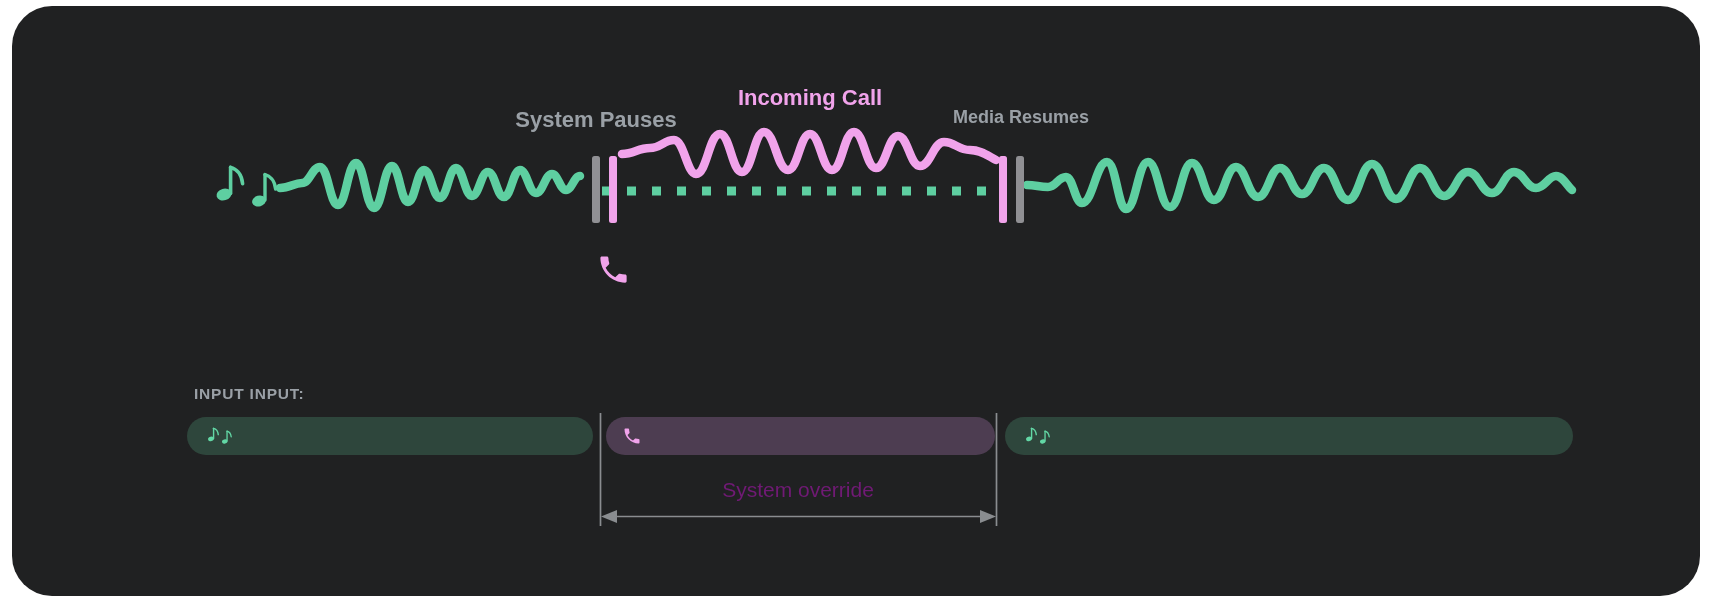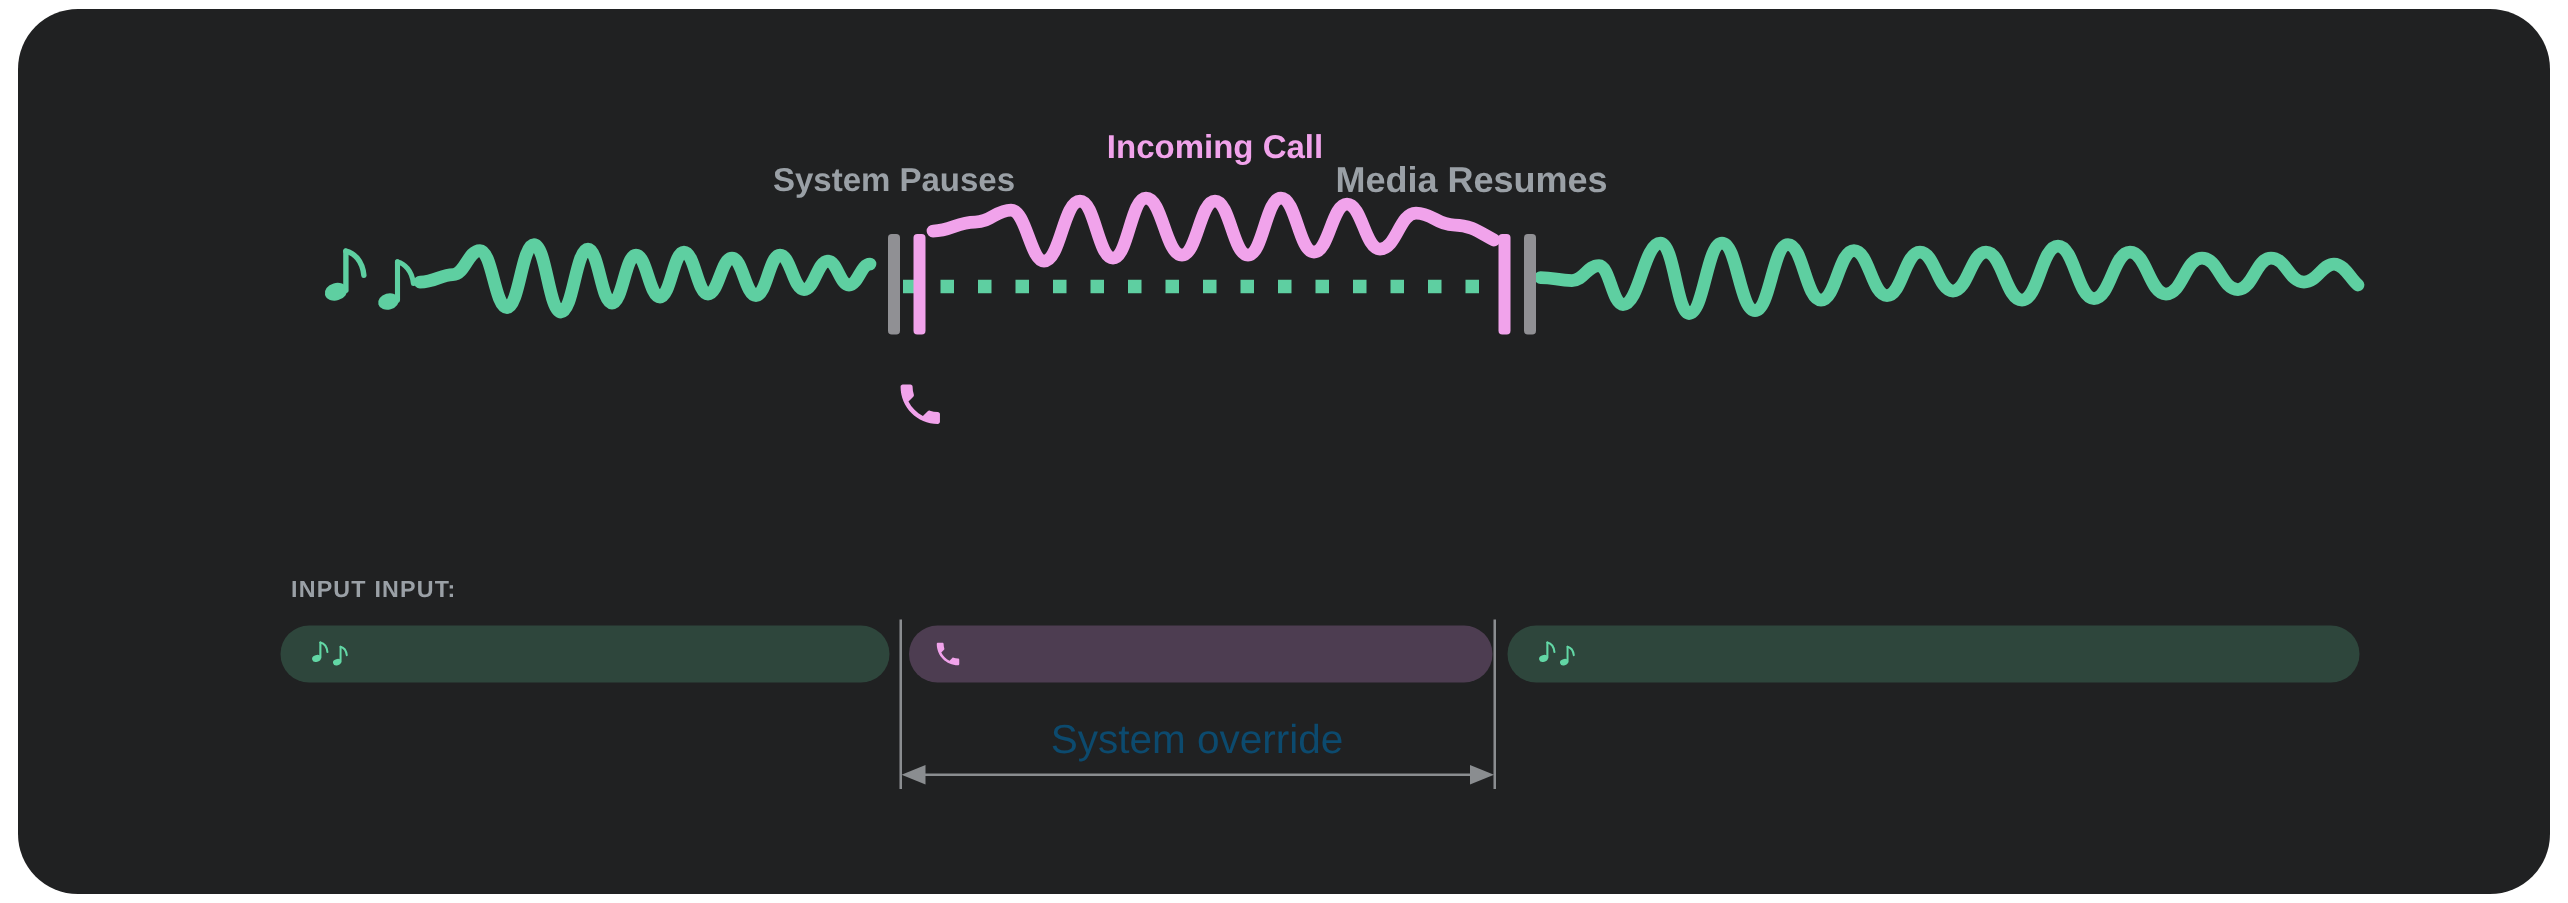--- a/index.html
+++ b/index.html
@@ -14,28 +14,28 @@
   }
   .overlay{
     position:absolute;left:0;top:0;width:1712px;height:602px;
     pointer-events:none;
   }
   .lbl{
     position:absolute;text-align:center;line-height:1.25;white-space:nowrap;
   }
   .lbl.media-pauses{left:446px;top:106px;width:300px;font-size:22px;font-weight:600;color:#9AA0A6;}
   .lbl.incoming-call{left:660px;top:84px;width:300px;font-size:22px;font-weight:600;color:#F1A3EB;}
-  .lbl.media-resumes{left:831px;top:106px;width:300px;font-size:24px;font-weight:600;color:#9AA0A6;}
+  .lbl.media-resumes{left:871px;top:106px;width:300px;font-size:18px;font-weight:600;color:#9AA0A6;}
   .input-focus-heading{
     position:absolute;left:194px;top:385px;font-size:15.5px;font-weight:700;
     letter-spacing:.8px;color:#9AA0A6;white-space:nowrap;
   }
   .override-label{
     position:absolute;left:648px;top:478px;width:300px;text-align:center;
-    font-size:27px;font-weight:400;color:#0c4a6e;white-space:nowrap;
+    font-size:21px;font-weight:400;color:#701a75;white-space:nowrap;
   }
   .icon-abs{position:absolute;}
   .music-top{left:214px;top:164px;width:66px;height:46px;color:#5ECFA1;}
   .phone-top{left:596px;top:252px;width:35px;height:35px;color:#F1A3EB;}
   .pill{
     position:absolute;top:417px;height:38px;border-radius:19px;
     display:flex;align-items:center;
   }
   .pill-media{background:#2E463C;padding-left:20px;}
   .pill-call{background:#4D3D51;padding-left:16px;}

